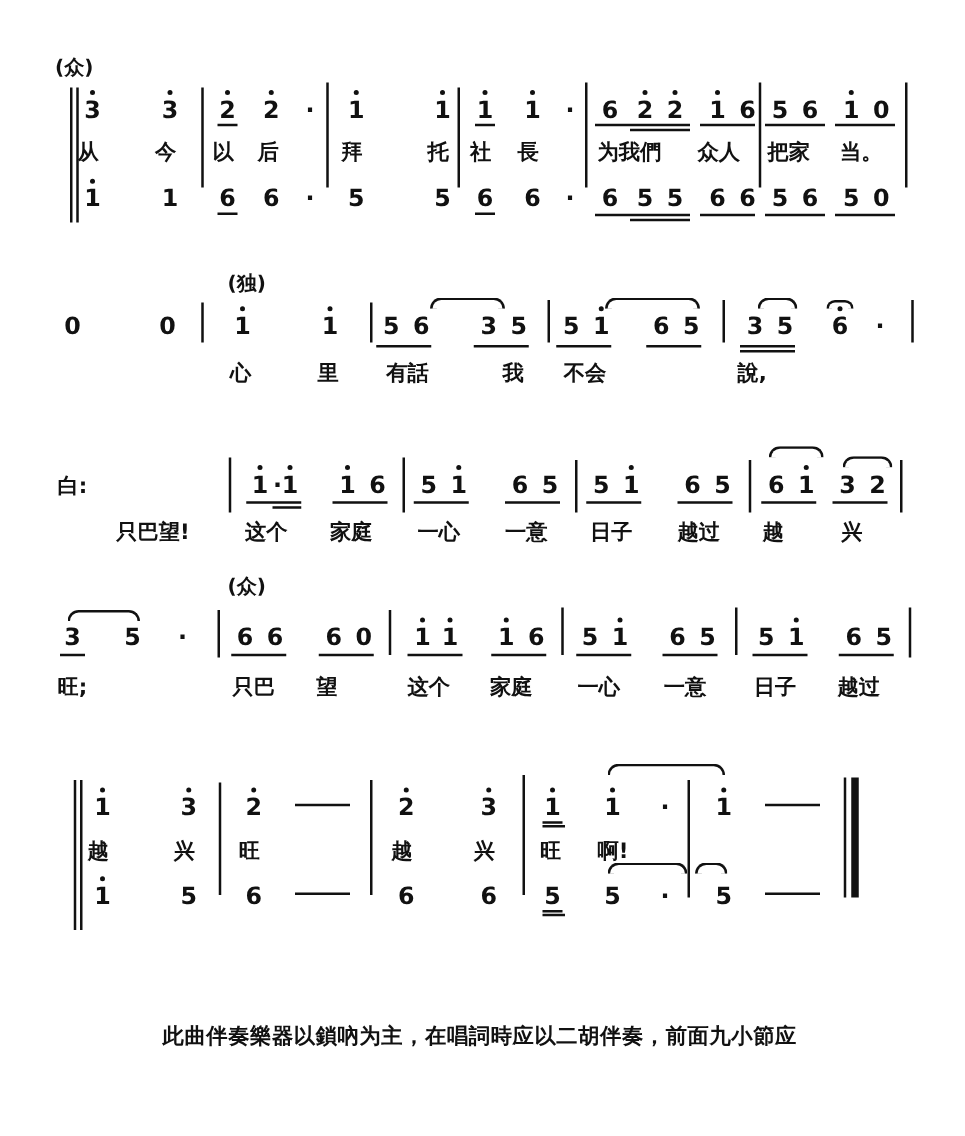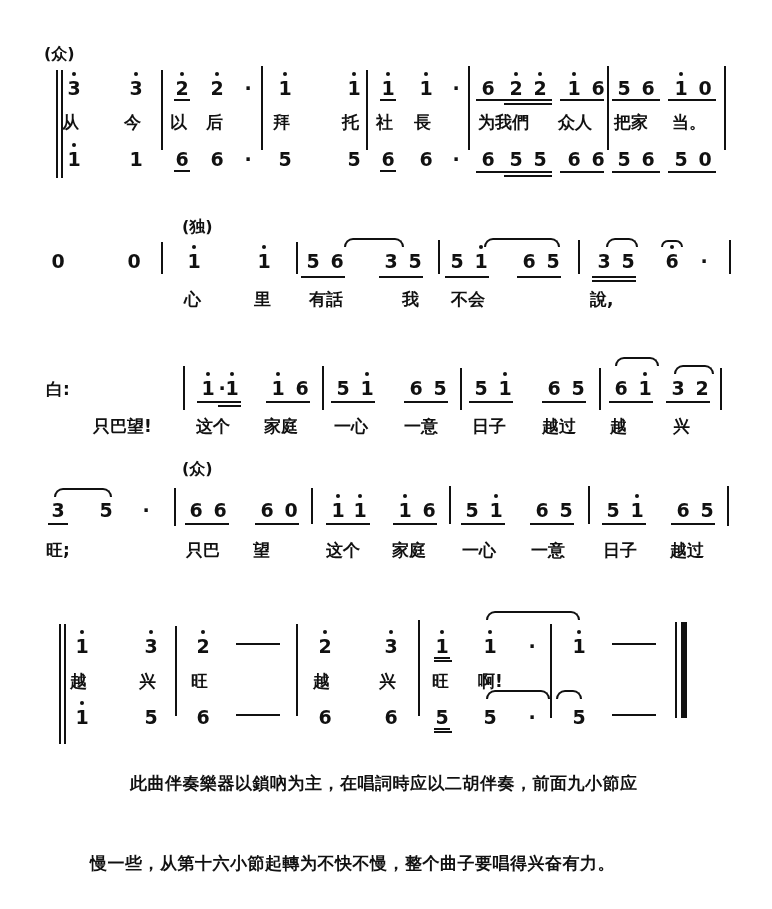--- a/index.html
+++ b/index.html
@@ -342,15 +342,14 @@
     <div class="dash" style="left:236px;top:714px;width:44px;"></div>
     <div class="dash" style="left:612px;top:643px;width:44px;"></div>
     <div class="dash" style="left:612px;top:714px;width:44px;"></div>
     <div class="ul" style="left:434px;top:660px;width:18px;"></div>
     <div class="ul" style="left:434px;top:731px;width:18px;"></div>
     <div class="slur" style="left:486px;top:611px;width:90px;"></div>
     <div class="slur" style="left:486px;top:690px;width:60px;"></div>
     <div class="slur" style="left:556px;top:690px;width:22px;"></div>
   </div>
 
-  <div class="note-text" style="left:130px;top:772px;">此曲伴奏樂器以鎖吶为主，在唱詞時应以二胡伴奏，前面九小節应</div>
-  <div class="note-text" style="left:90px;top:852px;">慢一些，从第十六小節起轉为不快不慢，整个曲子要唱得兴奋有力。</div>
+  <div class="note-text" style="left:130px;top:818px;">此曲伴奏樂器以鎖吶为主，在唱詞時应以二胡伴奏，前面九小節应</div>
 </div>
 
 </body></html>

